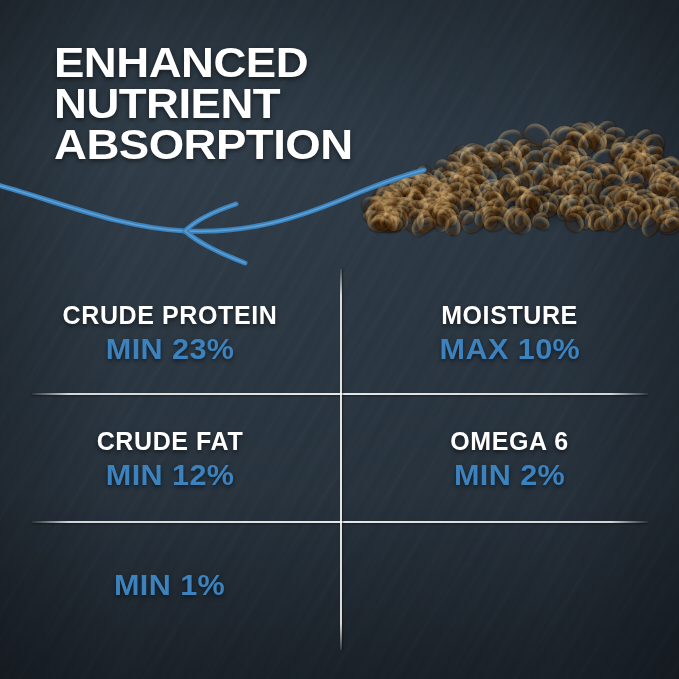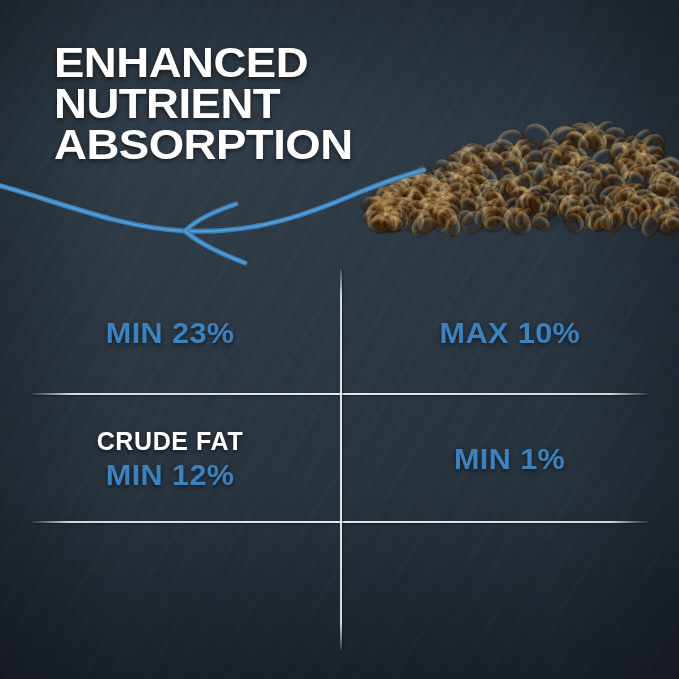--- a/index.html
+++ b/index.html
@@ -645,29 +645,35 @@
     <path d="M 245 105 C 220 95, 200 86, 185 73 C 196 62, 212 54, 236 46" fill="none" stroke="#69a9d8" stroke-width="1.6" stroke-linecap="round" opacity="0.7"></path>
   </svg>
 
   <div class="hline one"></div>
   <div class="hline two"></div>
   <div class="vline"></div>
 
   <div class="grid">
 
     <div class="cell">
+      <div class="nlabel">CRUDE PROTEIN</div>
       <div class="nvalue">MIN 23%</div>
     </div>
     <div class="cell">
+      <div class="nlabel">MOISTURE</div>
       <div class="nvalue">MAX 10%</div>
     </div>
 
     <div class="cell">
       <div class="nlabel">CRUDE FAT</div>
       <div class="nvalue">MIN 12%</div>
     </div>
+    <div class="cell">
+      <div class="nlabel">OMEGA 6</div>
+      <div class="nvalue">MIN 2%</div>
+    </div>
 
     <div class="cell">
       <div class="nvalue">MIN 1%</div>
     </div>
 
   </div>
 </div>
 
 </body></html>

